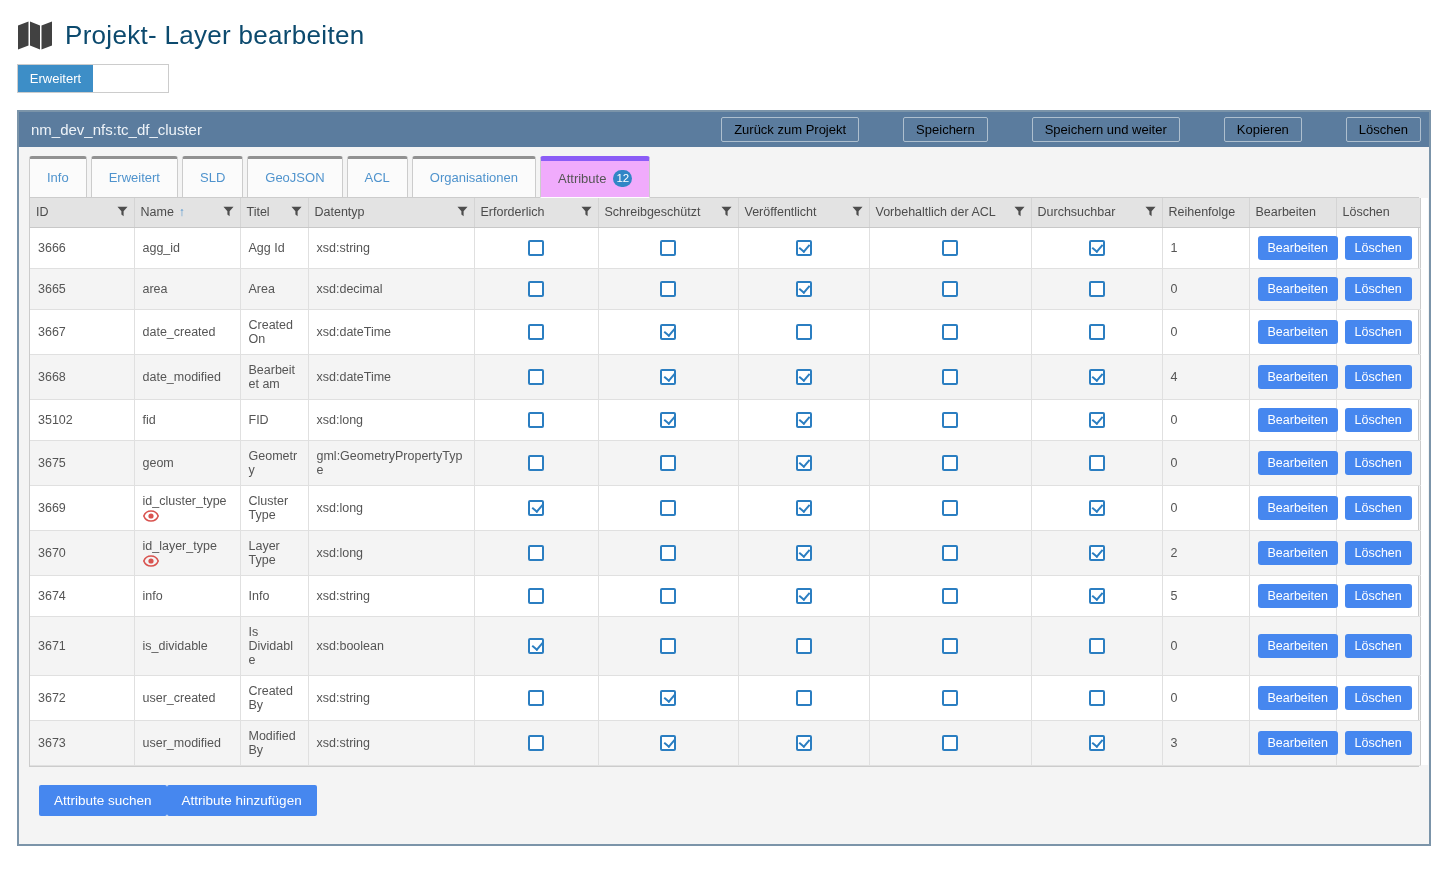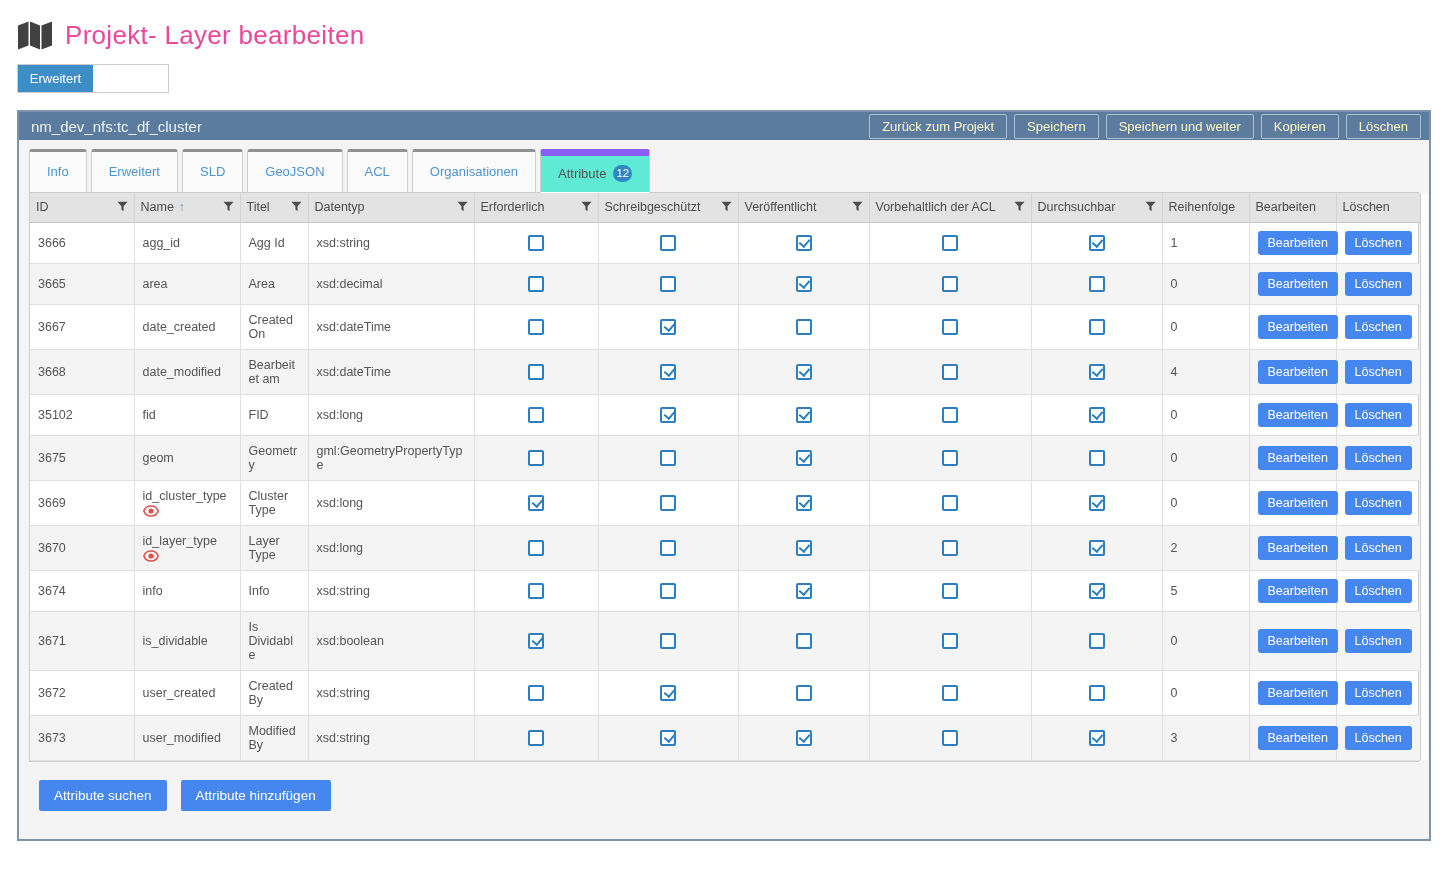--- a/index.html
+++ b/index.html
@@ -1,37 +1,37 @@
 <!DOCTYPE html>
 <html><head>
 <meta charset="utf-8">
 <style>
   * { margin:0; padding:0; box-sizing:border-box; }
   html,body { background:#fff; font-family:"Liberation Sans", sans-serif; color:#555; }
   body { width:1448px; height:872px; overflow:hidden; }
 
   
   .page-head { display:flex; align-items:center; gap:12px; margin:20px 0 0 17px; }
-  .page-title { font-size:26px; font-weight:400; color:#ec4899; letter-spacing:.3px; }
+  .page-title { font-size:26px; font-weight:400; color:#0c4a6e; letter-spacing:.3px; }
 
   .mode-toggle { display:flex; margin:13px 0 0 17px; border:1px solid #ccc; width:152px; height:29px; background:#fff; }
   .mode-toggle .seg-active { background:#3d8ec7; color:#fff; font-size:13px; display:flex; align-items:center; justify-content:center; width:76px; cursor:pointer; }
   .mode-toggle .seg-empty { width:76px; background:#fff; cursor:pointer; }
 
   
   .panel { margin:17px 17px 0 17px; border:2px solid #7b94a9; background:#f4f4f4; padding-bottom:28px; }
-  .panel-bar { background:#5b7c9e; height:28px; display:flex; align-items:center; justify-content:space-between; padding:0 8px 0 12px; }
+  .panel-bar { background:#5b7c9e; height:35px; display:flex; align-items:center; justify-content:space-between; padding:0 8px 0 12px; }
   .panel-title { color:#eef3f8; font-size:15px; font-weight:400; }
   .panel-actions { display:flex; gap:7px; }
-  .panel-actions button { background:transparent; border:1px solid #aebfce; color:#fef9c3; font-size:13px; padding:4px 12px; border-radius:2px; font-family:inherit; cursor:pointer; }
+  .panel-actions button { background:transparent; border:1px solid #aebfce; color:#000000; font-size:13px; padding:4px 12px; border-radius:2px; font-family:inherit; cursor:pointer;margin-left:37px; }
 
   
   .tabstrip { display:flex; gap:4px; padding:9px 0 0 10px; margin-bottom:-1px; position:relative; z-index:2; }
   .tab { border:1px solid #ccc; border-top:3px solid #919191; border-radius:3px 3px 0 0; background:#fbfbfb; color:#4f93cd; font-size:13px; padding:9px 17px 10px 17px; cursor:pointer; display:flex; align-items:center; gap:7px; }
-  .tab.active { background:#5eead4; border-top:7px solid #8b5cf6; color:#555; border-bottom:1px solid #fff;align-items:center; }
+  .tab.active { background:#f0abfc; border-top:5px solid #8b5cf6; color:#555; border-bottom:1px solid #fff;align-items:center; }
   .badge { background:#3186c6; color:#fff; font-size:11.5px; border-radius:10px; padding:2px 3px; line-height:1.1; }
 
   
   .tab-content { position:relative; z-index:1; background:#fff; border:1px solid #ccc; margin:0 10px; }
   table { width:100%; border-collapse:collapse; table-layout:fixed; }
   thead th { background:#e3e3e3; font-weight:400; font-size:12.5px; color:#4c4c4c; text-align:left; padding:7px 6px; border-bottom:1px solid #c8c8c8; border-left:1px solid #d4d4d4; cursor:pointer; white-space:nowrap; overflow:hidden; }
   thead th:first-child { border-left:none; }
   .funnel { float:right; margin-left:4px; margin-top:1px; }
   .sort-arrow { color:#4f93cd; font-weight:bold; font-size:12px; margin-left:5px; }
   tbody td { font-size:12.5px; color:#555; padding:8px 8px; border-bottom:1px solid #e0e0e0; border-left:1px solid #e0e0e0; vertical-align:middle; word-wrap:break-word; }
@@ -46,21 +46,21 @@
   .eye { margin-top:2px; line-height:0; }
 
   .btn-row { background:#4687ef; color:#fff; border:none; border-radius:3px; font-size:12.5px; padding:5px 10px; font-family:inherit; cursor:pointer; }
 
   
   .pager { background:#f1f1f1; border-top:1px solid #ddd; height:32px; display:flex; align-items:center; justify-content:flex-end; gap:14px; padding:0 12px; }
   .items-count { color:#999; font-size:12.5px; }
   .refresh { line-height:0; cursor:pointer; }
 
   
-  .bottom-actions { display:flex; gap:14px; margin:18px 0 0 20px; }
+  .bottom-actions { display:flex; margin:18px 0 0 20px; }
   .btn-big { background:#4687ef; color:#fff; border:none; border-radius:2px; font-size:13.5px; padding:8px 15px; font-family:inherit; cursor:pointer; }
 </style>
 </head>
 <body>
 
 <div class="page-head">
   <span style="line-height:0;">
     <svg width="36" height="29" viewBox="0 0 36 29">
       <path d="M1 4.5 L11.5 0.5 L11.5 24.5 L1 28.5 Z" fill="#414141"></path>
       <path d="M13 0.5 L23 4.5 L23 28.5 L13 24.5 Z" fill="#414141"></path>

